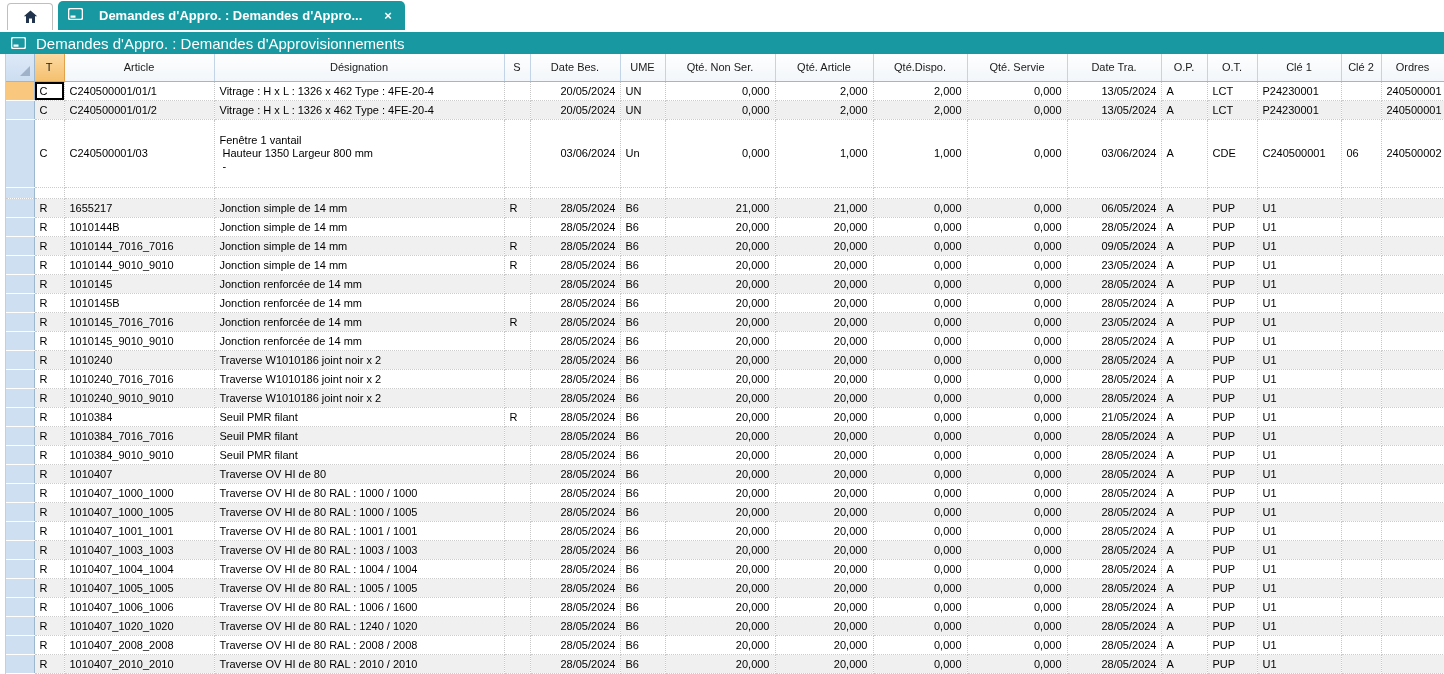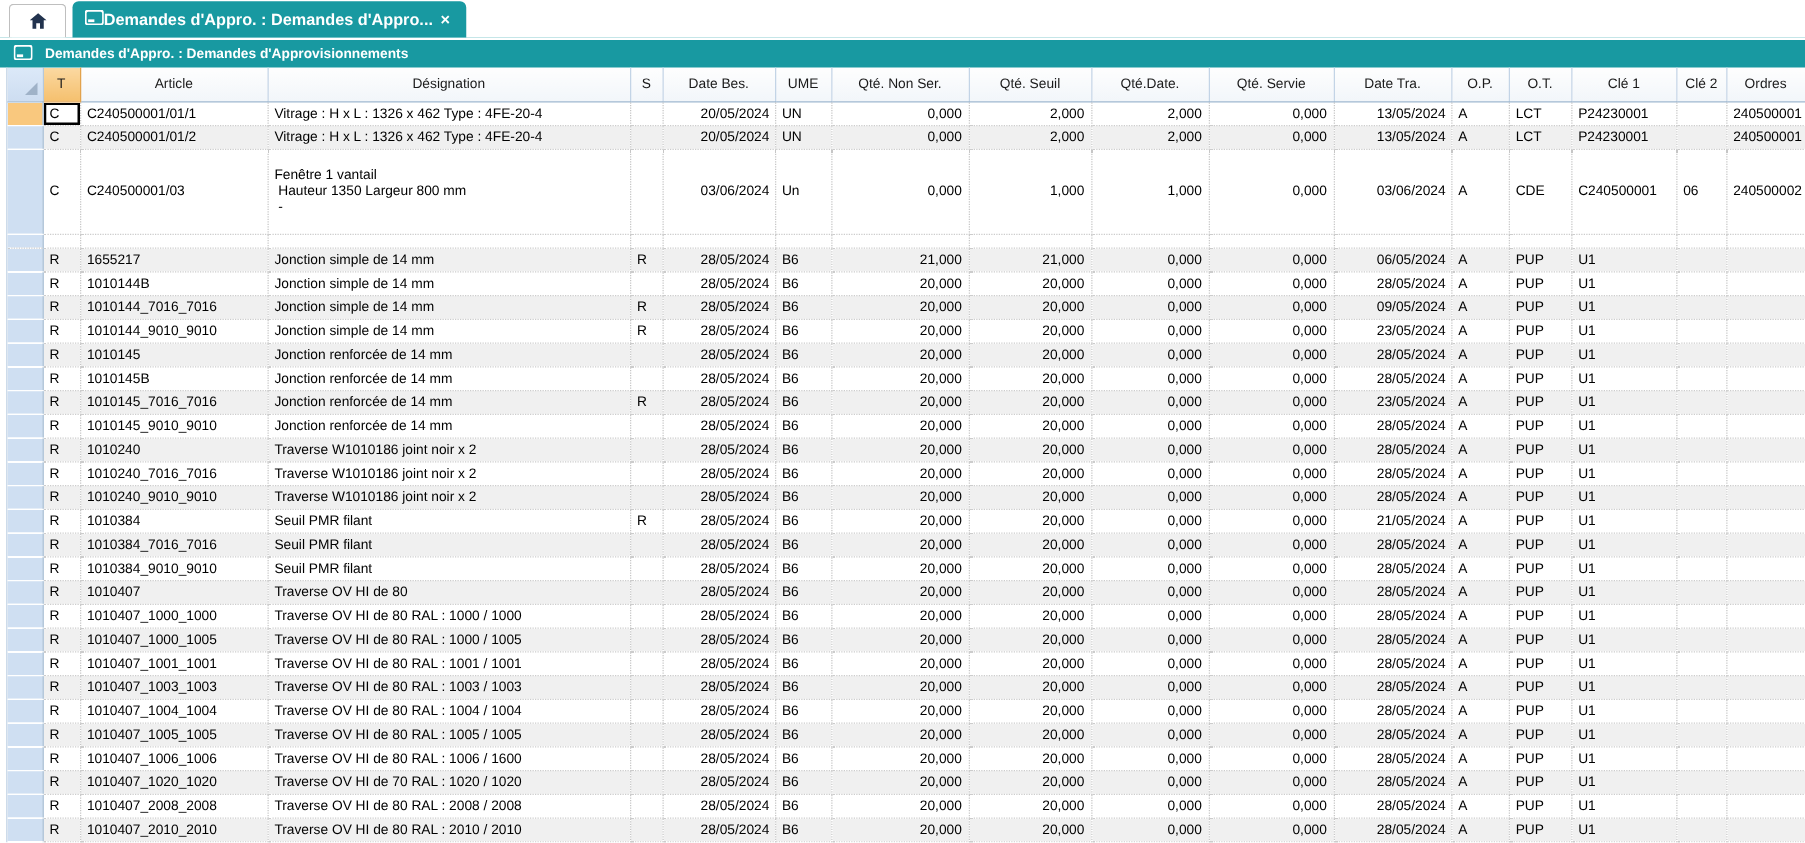--- a/index.html
+++ b/index.html
@@ -4,26 +4,26 @@
 <style>
   html,body{margin:0;padding:0;background:#ffffff;width:1444px;height:674px;overflow:hidden;
     font-family:"Liberation Sans","DejaVu Sans",sans-serif;}
   .app{position:relative;width:1444px;height:674px;background:#fff;}
 
   
   .tabbar{height:30px;background:#ffffff;display:flex;align-items:flex-end;padding-left:7px;box-sizing:border-box;}
   .home-tab{width:46px;height:27px;background:#ffffff;border:1px solid #bfbfbf;border-bottom:none;
     border-radius:4px 4px 0 0;display:flex;align-items:center;justify-content:center;margin-right:5px;box-sizing:border-box;}
   .active-tab{height:29px;background:var(--teal);color:#fff;border-radius:5px 5px 0 0;
-    display:flex;align-items:center;gap:0;padding:0 13px 0 10px;font-size:13px;font-weight:bold;}
+    display:flex;align-items:center;gap:16px;padding:0 13px 0 10px;font-size:13px;font-weight:bold;}
   .tab-close{font-size:13px;font-weight:bold;margin-left:6px;cursor:pointer;line-height:1;}
 
   
   .titlebar{height:22px;background:var(--teal);border-top:2px solid #ffffff;color:#fff;
-    display:flex;align-items:center;gap:10px;padding-left:11px;font-size:11px;font-weight:bold;box-sizing:content-box;}
+    display:flex;align-items:center;gap:10px;padding-left:11px;font-size:15px;font-weight:normal;box-sizing:content-box;}
 
   
   .doc-icon{display:inline-block;flex:0 0 auto;}
 
   
   .grid-wrap{margin-left:5px;border-left:1px solid #bdd0e4;}
   table{border-collapse:collapse;table-layout:fixed;width:1438px;font-size:11px;color:#000;}
   col.col-ind{width:28px}col.col-t{width:30px}col.col-article{width:150px}col.col-designation{width:290px}
   col.col-s{width:26px}col.col-date_bes{width:90px}col.col-ume{width:45px}col.col-q_non_ser{width:110px}
   col.col-q_besoin{width:98px}col.col-q_dispo{width:94px}col.col-q_servie{width:100px}col.col-date_tra{width:94px}
@@ -114,22 +114,22 @@
             <th class="corner">
               <span class="tri"></span>
             </th>
             <th class="selcol">T</th>
             <th>Article</th>
             <th>Désignation</th>
             <th>S</th>
             <th>Date Bes.</th>
             <th>UME</th>
             <th>Qté. Non Ser.</th>
-            <th>Qté. Seuil</th>
-            <th>Qté.Date.</th>
+            <th>Qté. Article</th>
+            <th>Qté.Dispo.</th>
             <th>Qté. Servie</th>
             <th>Date Tra.</th>
             <th>O.P.</th>
             <th>O.T.</th>
             <th>Clé 1</th>
             <th>Clé 2</th>
             <th>Ordres</th>
           </tr>
         </thead>
       <tbody id="grid-body">
@@ -626,21 +626,21 @@
             <td class="cell-op al-left">A</td>
             <td class="cell-ot al-left">PUP</td>
             <td class="cell-cle1 al-left">U1</td>
             <td class="cell-cle2 al-left"></td>
             <td class="cell-ordres al-right"></td>
           </tr>
           <tr class="shade">
             <td class="ind"></td>
             <td class="cell-t al-left">R</td>
             <td class="cell-article al-left">1010407_1020_1020</td>
-            <td class="cell-designation al-left">Traverse OV HI de 70 RAL : 1020 / 1020</td>
+            <td class="cell-designation al-left">Traverse OV HI de 80 RAL : 1240 / 1020</td>
             <td class="cell-s al-left"></td>
             <td class="cell-date_bes al-right">28/05/2024</td>
             <td class="cell-ume al-left">B6</td>
             <td class="cell-q_non_ser al-right">20,000</td>
             <td class="cell-q_besoin al-right">20,000</td>
             <td class="cell-q_dispo al-right">0,000</td>
             <td class="cell-q_servie al-right">0,000</td>
             <td class="cell-date_tra al-right">28/05/2024</td>
             <td class="cell-op al-left">A</td>
             <td class="cell-ot al-left">PUP</td>

